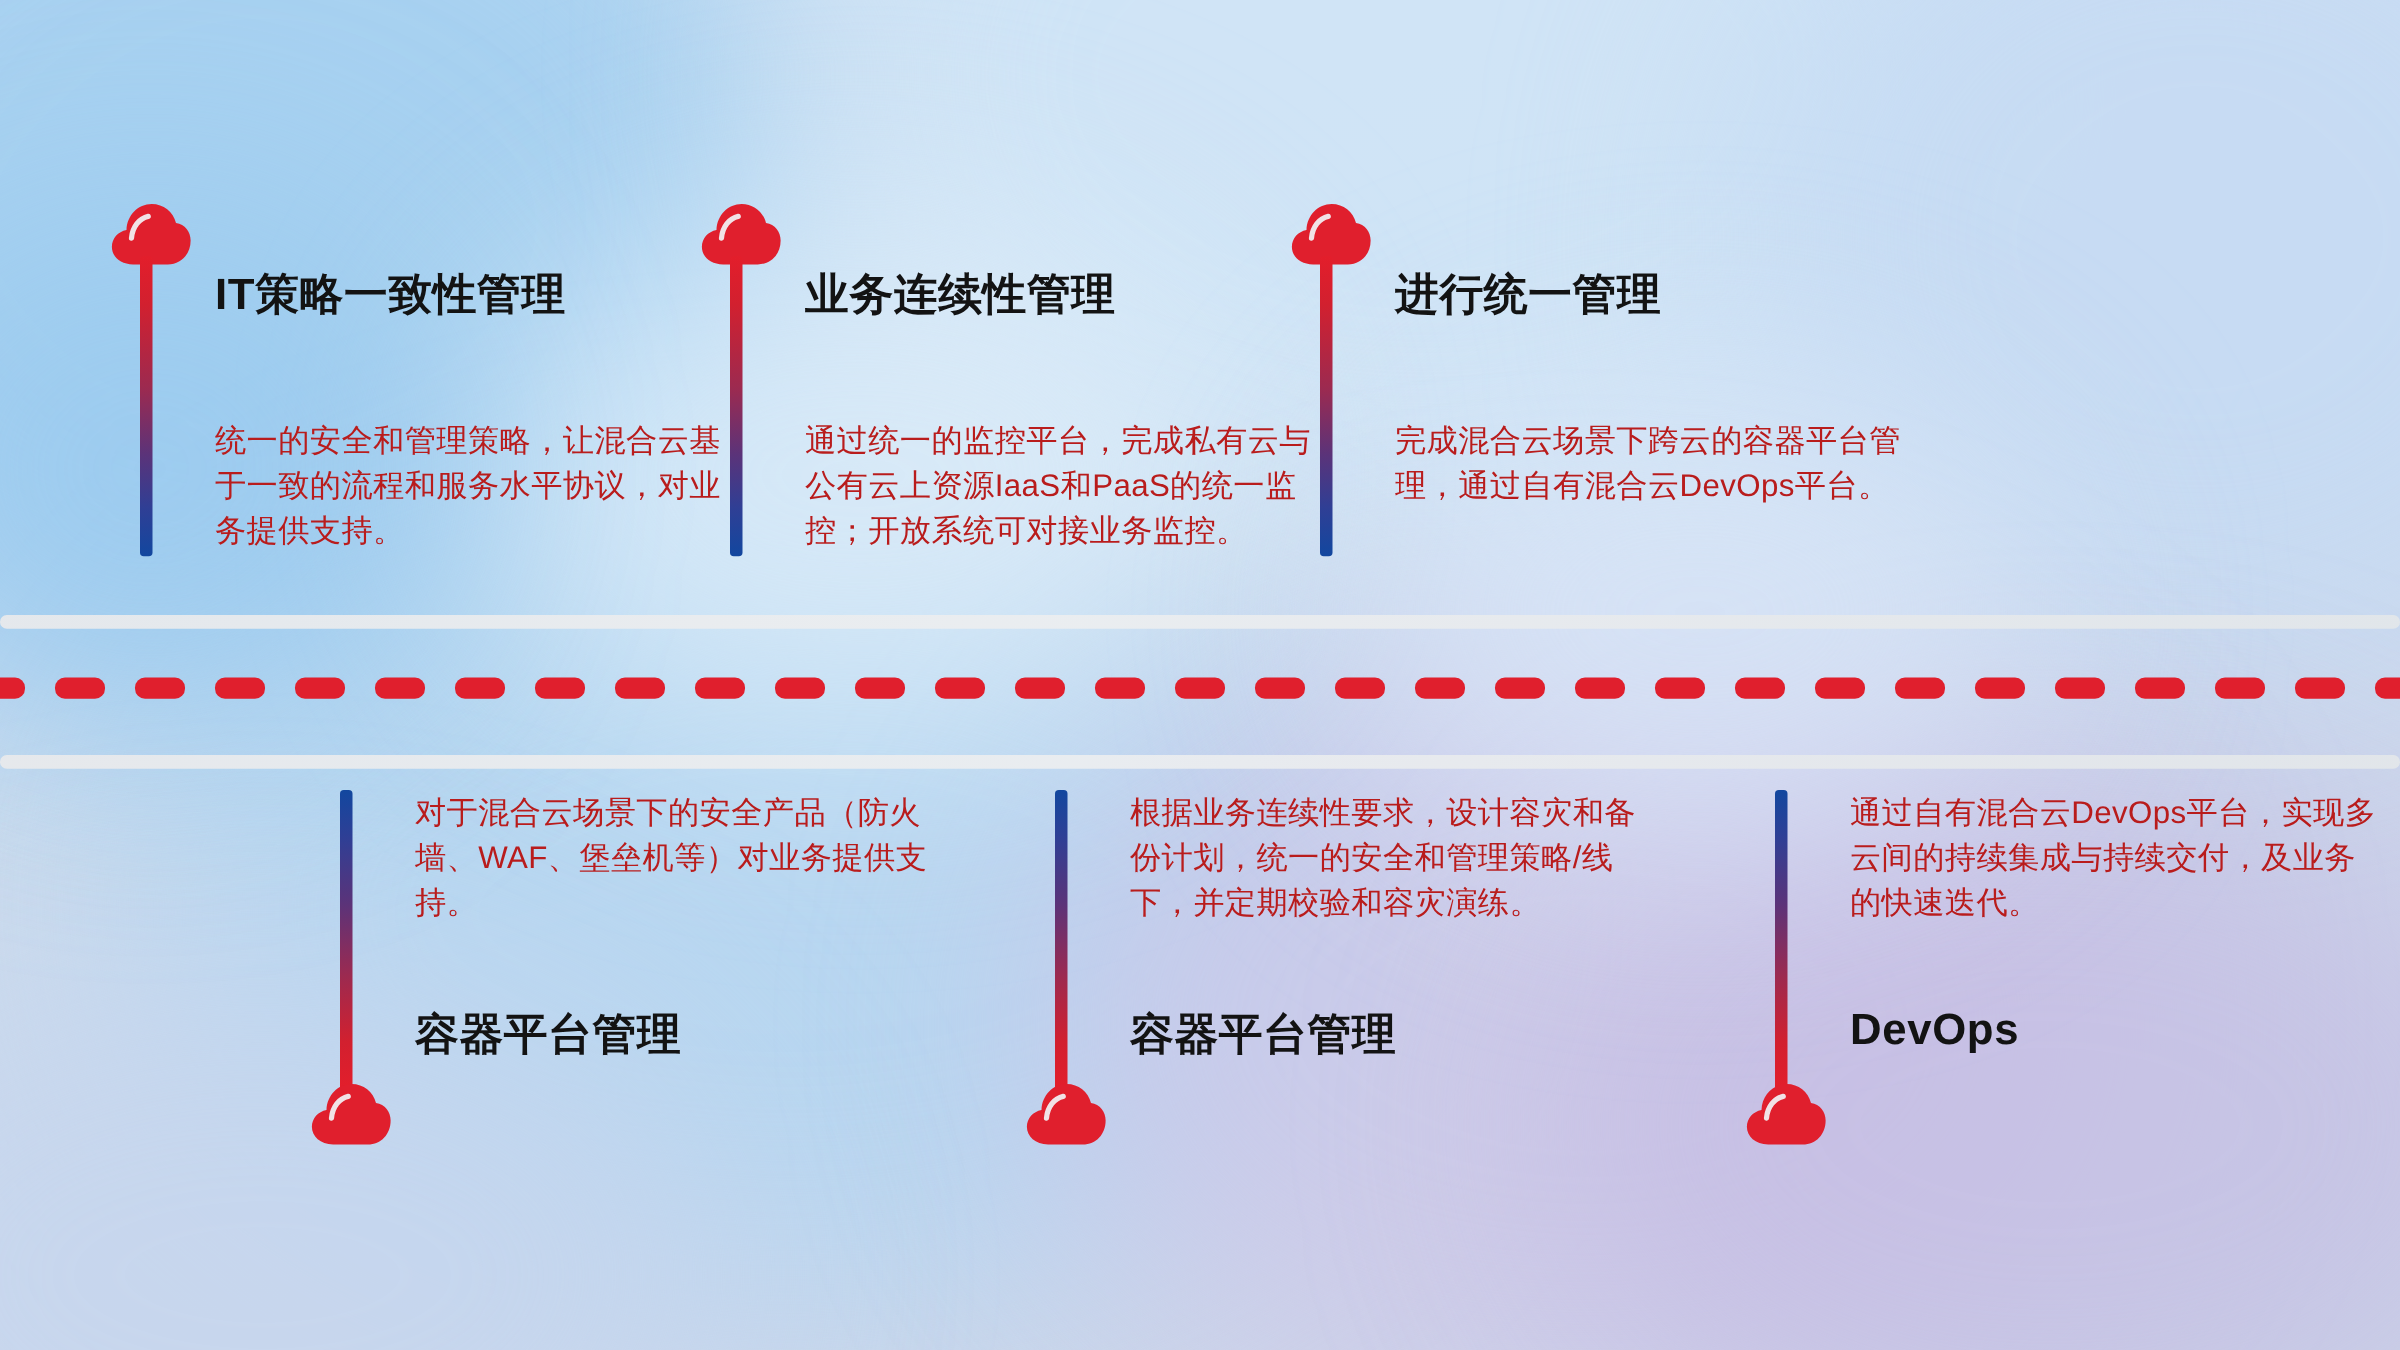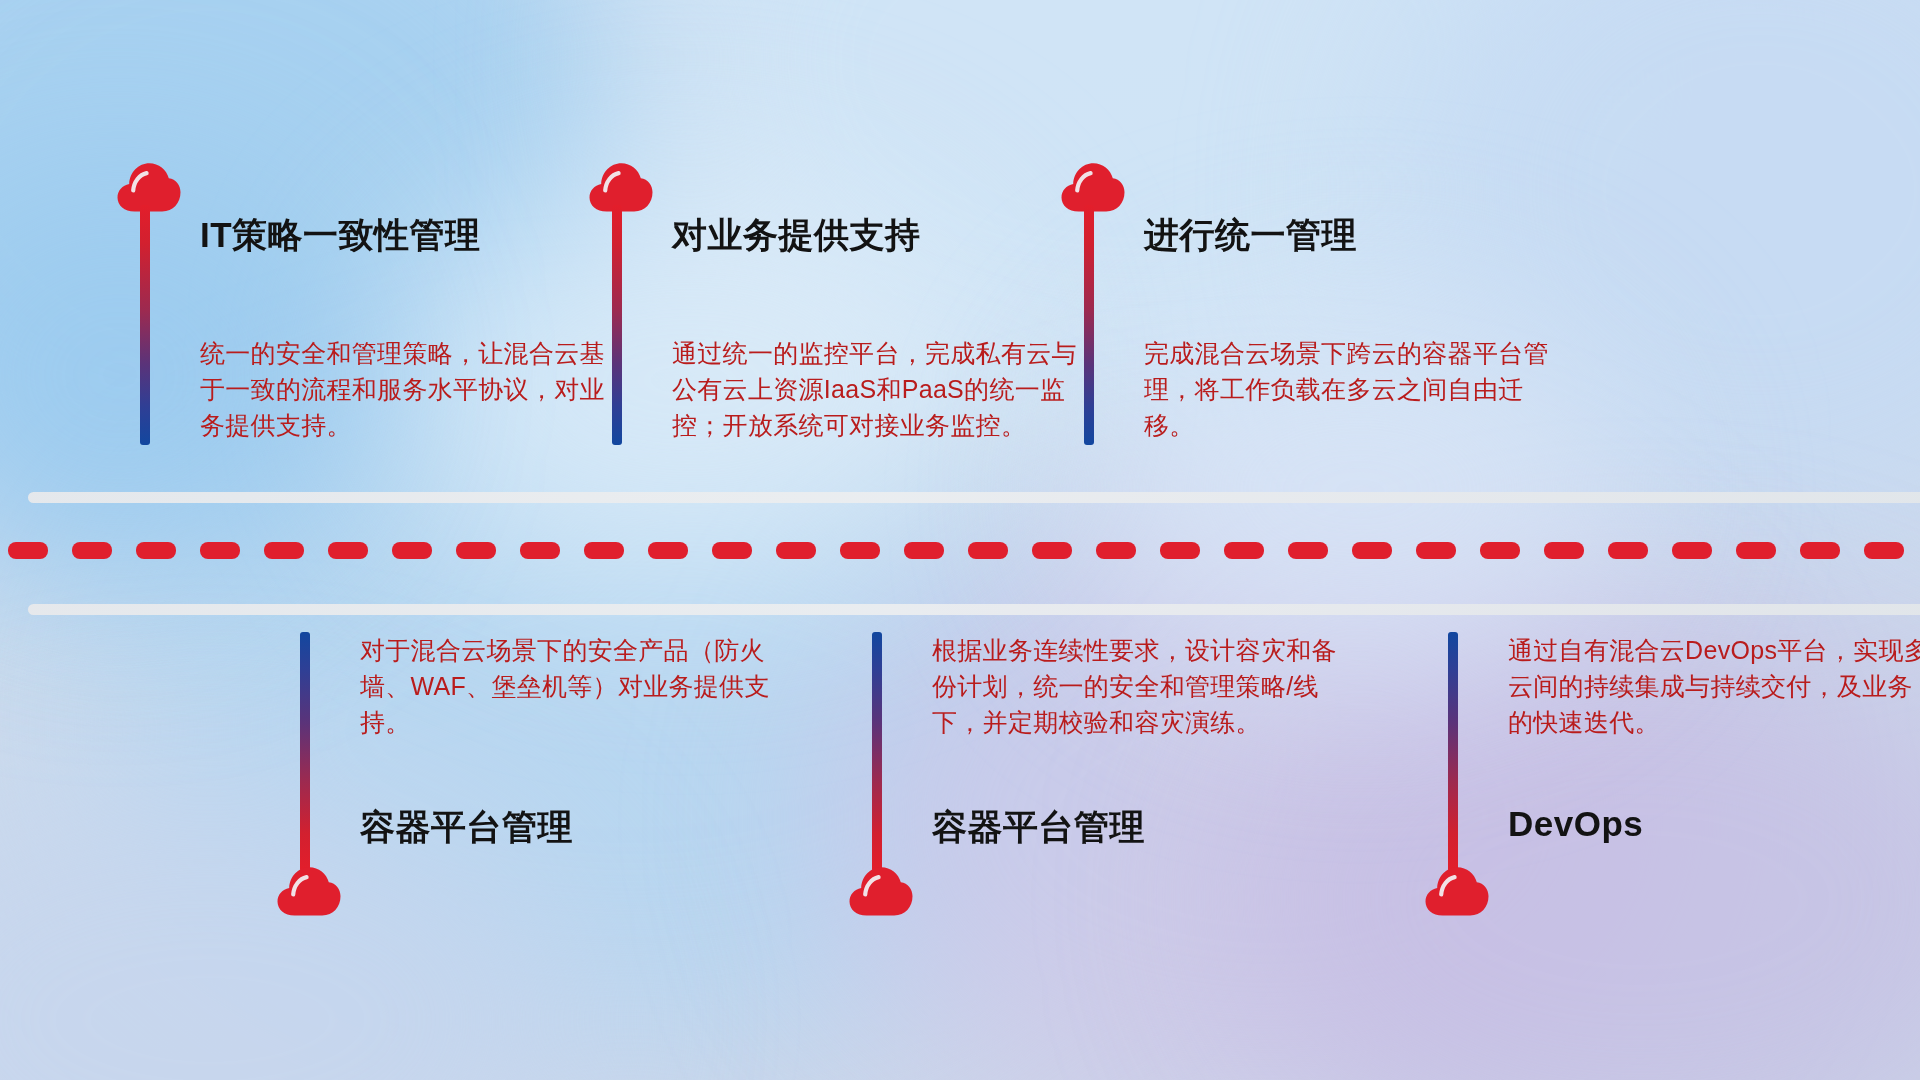--- a/index.html
+++ b/index.html
@@ -24,21 +24,21 @@
   .b3 { left:1380px; top:-160px; width:760px;  height:700px;  background:rgba(198,219,243,.85); }
   .b4 { left:120px;  top:420px;  width:1020px; height:620px;  background:rgba(176,214,242,.75); }
   .b5 { left:820px;  top:500px;  width:900px;  height:640px;  background:rgba(206,197,232,.68); }
   .b6 { left:1230px; top:620px;  width:820px;  height:560px;  background:rgba(196,186,226,.62); }
   .b7 { left:-180px; top:760px;  width:780px;  height:520px;  background:rgba(197,214,238,.75); }
   .b8 { left:380px;  top:170px;  width:620px;  height:420px;  background:rgba(222,238,250,.75); }
   .b9 { left:1080px; top:300px;  width:560px;  height:380px;  background:rgba(218,232,249,.7); }
   .b10{ left:-120px; top:160px;  width:480px;  height:430px;  background:rgba(150,200,238,.55); }
 
   
-  #content { position:absolute; inset:0;margin-left:28px; }
+  #content { position:absolute; inset:0; }
 
   
   .road { position:absolute; left:0; width:1920px; }
   .road-rail {
     height:11px; border-radius:6px;
     background:linear-gradient(90deg,#e9eaec 0%,#eceef0 45%,#e6e9ec 75%,#e3e7ea 100%);
     opacity:.93;
   }
   .road-rail-top { top:492px; }
   .road-rail-bottom { top:604px; }
@@ -120,34 +120,34 @@
   </div>
 
   <div class="item row-top" style="left:560px; top:160px;">
     <span class="cloud-icon">
       <svg viewBox="0 0 66 52" width="66" height="52" aria-hidden="true">
         <path d="M18.5 51.5 C8.3 51.5 1.5 45.2 1.5 37.4 C1.5 30.6 6.4 25.2 13.2 23.9 C13.6 12.2 22.4 3.2 33.4 3.2 C42.7 3.2 50.6 9.6 52.8 18.3 C60.0 19.3 64.5 25.2 64.5 32.3 C64.5 43.2 57.0 51.5 46.2 51.5 Z" fill="#e01f2d"></path>
         <path d="M17.2 30.5 C17.9 21.4 23.6 14.6 30.6 13.1" fill="none" stroke="#f2f3f6" stroke-width="4.2" stroke-linecap="round" opacity="0.92"></path>
       </svg>
     </span>
     <span class="stem down"></span>
-    <span class="item-title">对业务提供支持</span>
+    <span class="item-title">业务连续性管理</span>
     <span class="item-body">通过统一的监控平台，完成私有云与公有云上资源IaaS和PaaS的统一监控；开放系统可对接业务监控。</span>
   </div>
 
   <div class="item row-top" style="left:1032px; top:160px;">
     <span class="cloud-icon">
       <svg viewBox="0 0 66 52" width="66" height="52" aria-hidden="true">
         <path d="M18.5 51.5 C8.3 51.5 1.5 45.2 1.5 37.4 C1.5 30.6 6.4 25.2 13.2 23.9 C13.6 12.2 22.4 3.2 33.4 3.2 C42.7 3.2 50.6 9.6 52.8 18.3 C60.0 19.3 64.5 25.2 64.5 32.3 C64.5 43.2 57.0 51.5 46.2 51.5 Z" fill="#e01f2d"></path>
         <path d="M17.2 30.5 C17.9 21.4 23.6 14.6 30.6 13.1" fill="none" stroke="#f2f3f6" stroke-width="4.2" stroke-linecap="round" opacity="0.92"></path>
       </svg>
     </span>
     <span class="stem down"></span>
     <span class="item-title">进行统一管理</span>
-    <span class="item-body">完成混合云场景下跨云的容器平台管理，将工作负载在多云之间自由迁移。</span>
+    <span class="item-body">完成混合云场景下跨云的容器平台管理，通过自有混合云DevOps平台。</span>
   </div>
 
   <div class="road road-rail road-rail-top"></div>
   <div class="road road-dashes" id="road-dashes" style="background-image: none; mask-image: none;">
       <span class="dash" style="left: -20px; width: 40px;"></span>
       <span class="dash" style="left: 44px; width: 40px;"></span>
       <span class="dash" style="left: 108px; width: 40px;"></span>
       <span class="dash" style="left: 172px; width: 40px;"></span>
       <span class="dash" style="left: 236px; width: 40px;"></span>
       <span class="dash" style="left: 300px; width: 40px;"></span>

